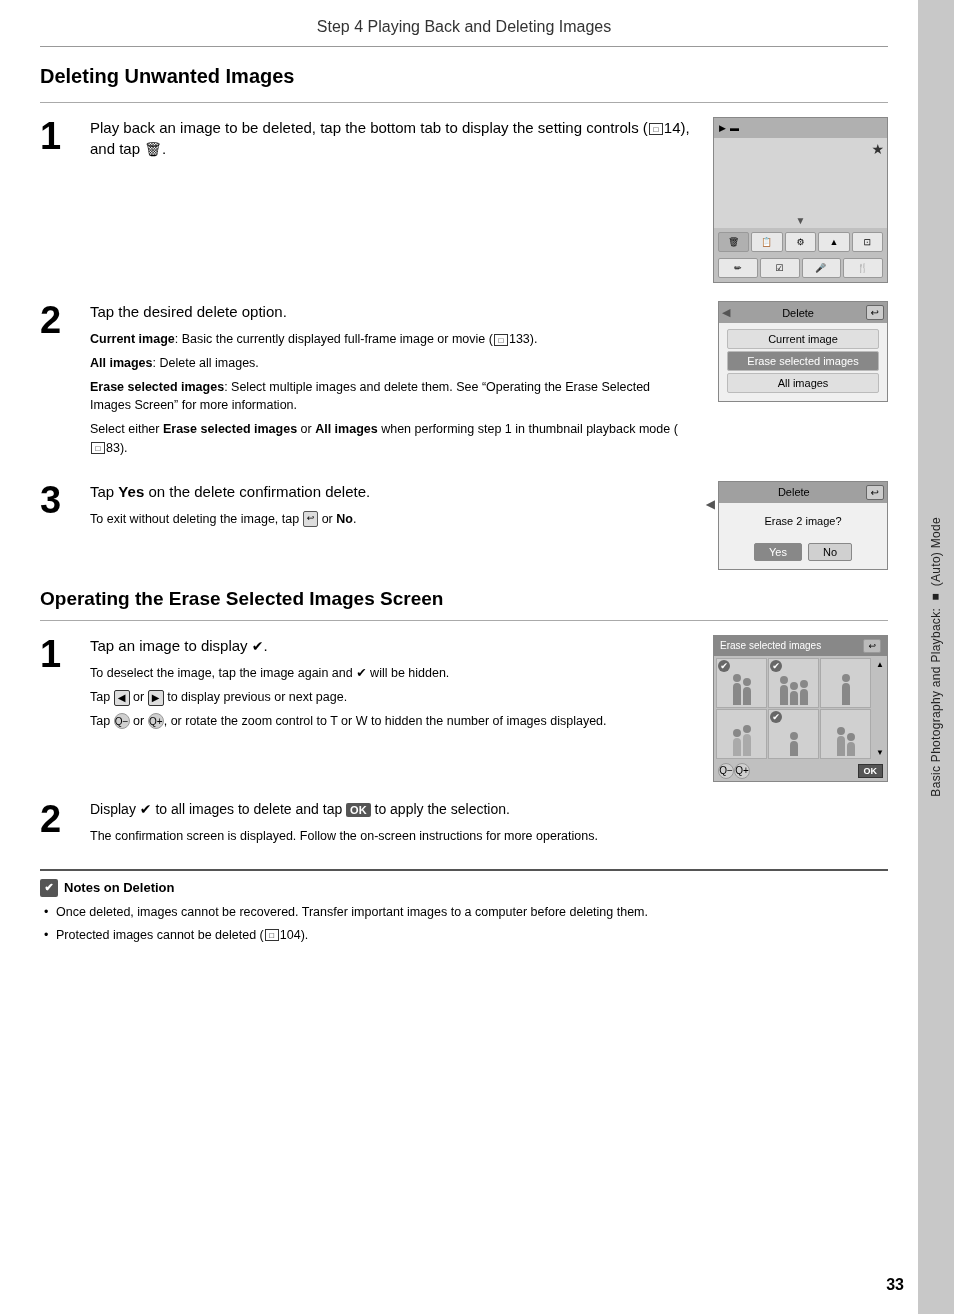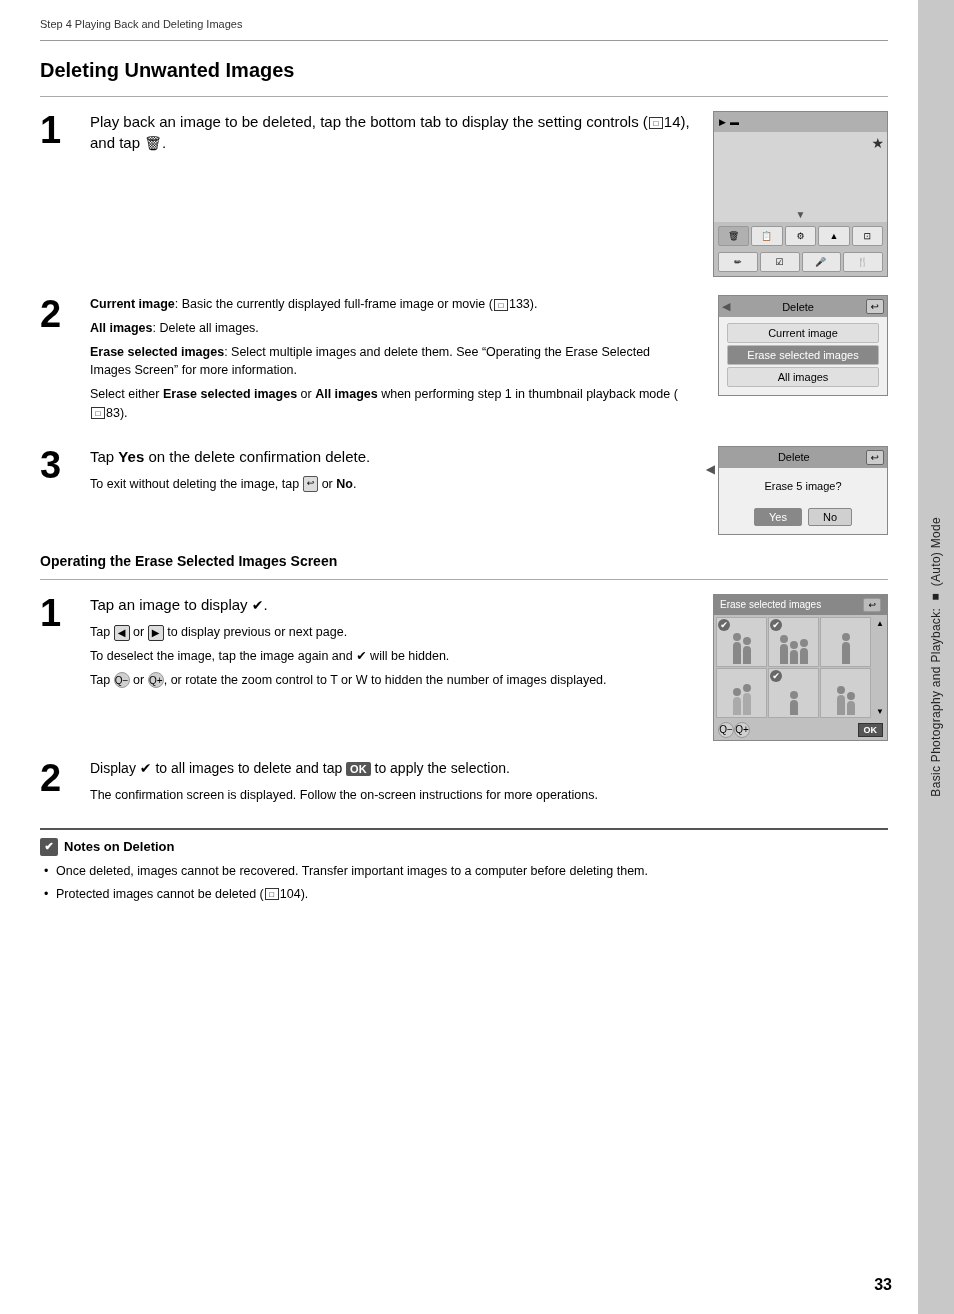--- a/index.html
+++ b/index.html
@@ -35,23 +35,23 @@
     }
 
     
     .main {
       margin-right: 36px;
       padding: 0 30px 30px 40px;
     }
 
     
     .page-header {
-      text-align: left;
+      text-align: center;
       padding: 18px 0 10px 0;
-      font-size: 11px;
+      font-size: 16px;
       color: #333;
       border-bottom: 1px solid #999;
       margin-bottom: 18px;
     }
 
     
     .section-title {
       font-size: 20px;
       font-weight: bold;
       margin-bottom: 14px;
@@ -391,27 +391,27 @@
     .note-item::before {
       content: '•';
       position: absolute;
       left: 4px;
     }
 
     
     .page-number {
       position: absolute;
       bottom: 20px;
-      right: 62px;
+      right: 50px;
       font-size: 16px;
       font-weight: bold;
     }
 
     .subsection-title {
-      font-size: 14px;
+      font-size: 19px;
       font-weight: bold;
       margin-top: 8px;
       margin-bottom: 10px;
     }
     .book-icon-inline {
       display: inline-block;
       width: 14px;
       height: 12px;
       border: 1.5px solid #333;
       font-size: 8px;
@@ -502,20 +502,21 @@
           <div class="ctrl-btn2">🎤</div>
           <div class="ctrl-btn2">🍴</div>
         </div>
       </div>
     </div>
   </div>
 
   <div class="step-row">
     <div class="step-number">2</div>
     <div class="step-content">
+      <div class="step-main-text">Tap the desired delete option.</div>
       <div class="step-sub-text">
         <span class="bold">Current image</span><span>: Basic the currently displayed full-frame image or movie (</span><span class="book-icon-inline">□</span><span>133</span><span>).</span>
       </div>
       <div class="step-sub-text">
         <span class="bold">All images</span><span>: Delete all images.</span>
       </div>
       <div class="step-sub-text">
         <span class="bold">Erase selected images</span><span>: Select multiple images and delete them. See “Operating the Erase Selected Images Screen” for more information.</span>
       </div>
       <div class="step-sub-text">
@@ -552,44 +553,44 @@
     <div class="step-image-area">
 
       <div class="confirm-container">
         <div class="confirm-left-arrow">◀</div>
         <div class="confirm-dialog">
           <div class="confirm-header">
             <span></span>
             <span>Delete</span>
             <span class="delete-menu-back">↩</span>
           </div>
-          <div class="confirm-body">Erase 5 image?</div>
+          <div class="confirm-body">Erase 2 image?</div>
           <div class="confirm-buttons">
             <div class="confirm-btn yes-btn">Yes</div>
             <div class="confirm-btn">No</div>
           </div>
         </div>
       </div>
     </div>
   </div>
 
   <div class="subsection-title" style="margin-top:16px;">Operating the Erase Selected Images Screen</div>
   <hr class="divider">
 
   <div class="step-row">
     <div class="step-number">1</div>
     <div class="step-content">
       <div class="step-main-text">
         <span>Tap an image to display </span><span style="font-size:14px;">✔</span><span>.</span>
       </div>
       <div class="step-sub-text">
+        <span>To deselect the image, tap the image again and </span><span> ✔ </span><span> will be hidden.</span>
+      </div>
+      <div class="step-sub-text">
         <span>Tap </span><span class="nav-icon">◀</span><span> or </span><span class="nav-icon">▶</span><span> to display previous or next page.</span>
-      </div>
-      <div class="step-sub-text">
-        <span>To deselect the image, tap the image again and </span><span> ✔ </span><span> will be hidden.</span>
       </div>
       <div class="step-sub-text">
         <span>Tap </span><span class="zoom-btn" style="display:inline-flex;">Q−</span><span> or </span><span class="zoom-btn" style="display:inline-flex;">Q+</span><span>, or rotate the zoom control to T or W to hidden the number of images displayed.</span>
       </div>
     </div>
     <div class="step-image-area">
 
       <div class="erase-screen">
         <div class="erase-header">
           <span>Erase selected images</span>

